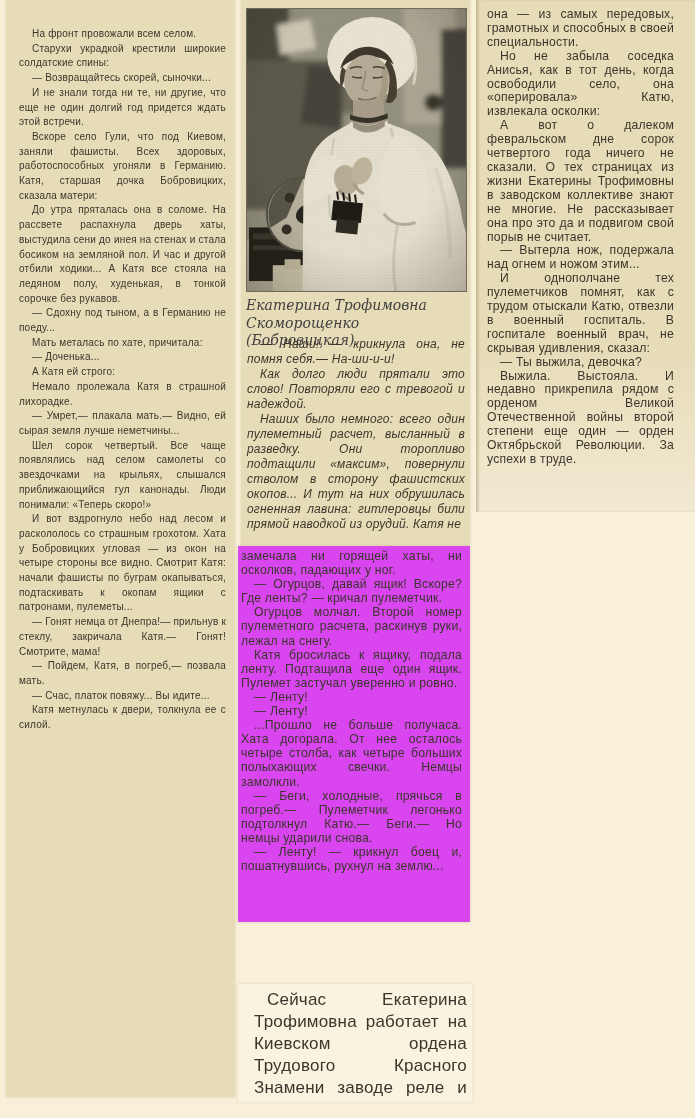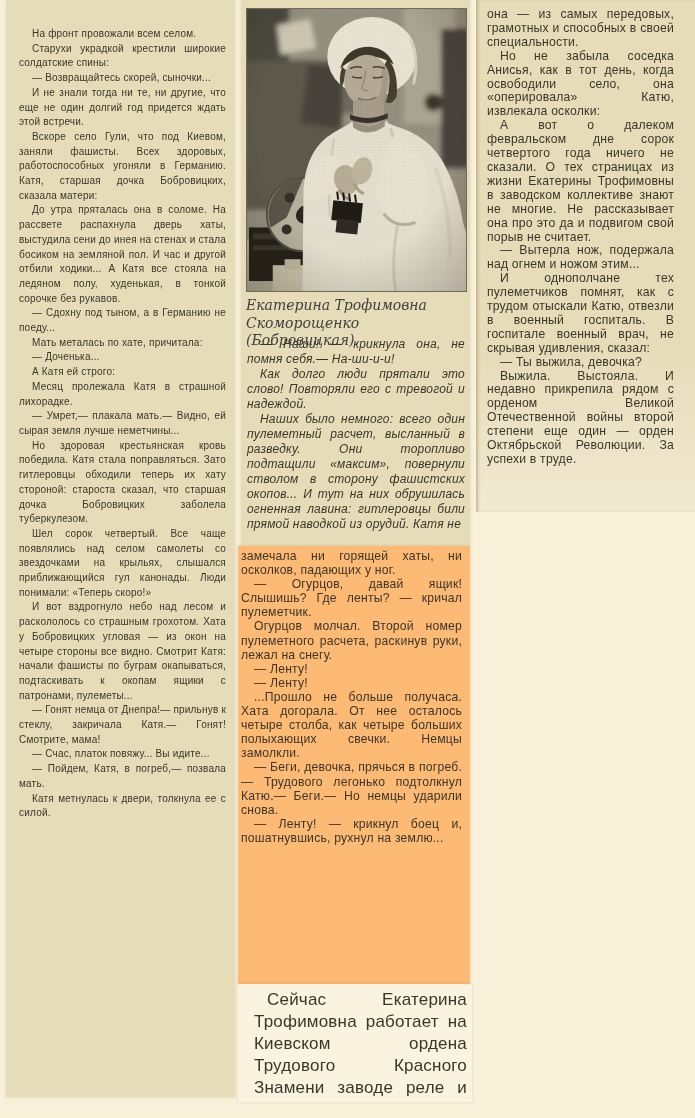--- a/index.html
+++ b/index.html
@@ -9,21 +9,21 @@
     font-family:"Liberation Sans","DejaVu Sans",sans-serif;
     color:#3a362b;
   }
   .clip { position:absolute; background:#e7dcb8; overflow:hidden;
           box-shadow:0 0 3px rgba(110,90,50,.18); }
   .col1 { left:6px; top:0; width:229px; height:1097px; }
   .col1 .text { position:absolute; top:27px; left:13px; right:9px; }
   .col2 { left:241px; top:0; width:229px; height:546px; }
   .col2 .text { position:absolute; top:337px; left:6px; width:218px;
                 line-height:15px; font-size:12px;font-style:italic; }
-  .lightbox { left:238px; top:546px; width:232px; height:438px; background:#fdba74; }
+  .lightbox { left:238px; top:546px; width:232px; height:376px; background:#d946ef; }
   .lightbox .text { position:absolute; top:3px; left:3px; width:221px;
                     line-height:14.1px; font-size:12.2px; }
   .footerbox { left:238px; top:984px; width:234px; height:118px; background:#f9f3e0; }
   .footerbox .text { position:absolute; top:5px; left:16px; width:213px;
                      line-height:22px; font-size:17px; }
   .col3 { left:476px; top:0; width:219px; height:512px;
           background:linear-gradient(#e7dcb8 68%, #f1e9d2);
           box-shadow:inset 3px 0 3px -1px rgba(120,100,60,.35); }
   .col3 .text { position:absolute; top:8px; left:11px; right:21px;
                 line-height:13.9px; font-size:12.2px; }
@@ -50,28 +50,27 @@
         <p>На фронт провожали всем селом.</p>
         <p>Старухи украдкой крестили широкие солдатские спины:</p>
         <p>— Возвращайтесь скорей, сыночки...</p>
         <p>И не знали тогда ни те, ни другие, что еще не один долгий год придется ждать этой встречи.</p>
         <p>Вскоре село Гули, что под Киевом, заняли фашисты. Всех здоровых, работоспособных угоняли в Германию. Катя, старшая дочка Бобровицких, сказала матери:</p>
         <p>До утра пряталась она в соломе. На рассвете распахнула дверь хаты, выстудила сени до инея на стенах и стала босиком на земляной пол. И час и другой отбили ходики... А Катя все стояла на ледяном полу, худенькая, в тонкой сорочке без рукавов.</p>
         <p>— Сдохну под тыном, а в Германию не поеду...</p>
         <p>Мать металась по хате, причитала:</p>
         <p>— Доченька...</p>
         <p>А Катя ей строго:</p>
-        <p>Месяц пролежала Катя в страшной лихорадке.</p>
+        <p>Немало пролежала Катя в страшной лихорадке.</p>
         <p>— Умрет,— плакала мать.— Видно, ей сырая земля лучше неметчины...</p>
-        <p>Но здоровая крестьянская кровь победила. Катя стала поправляться. Зато гитлеровцы обходили теперь их хату стороной: староста сказал, что старшая дочка Бобровицких заболела туберкулезом.</p>
         <p>Шел сорок четвертый. Все чаще появлялись над селом самолеты со звездочками на крыльях, слышался приближающийся гул канонады. Люди понимали: «Теперь скоро!»</p>
         <p>И вот вздрогнуло небо над лесом и раскололось со страшным грохотом. Хата у Бобровицких угловая — из окон на четыре стороны все видно. Смотрит Катя: начали фашисты по буграм окапываться, подтаскивать к окопам ящики с патронами, пулеметы...</p>
         <p>— Гонят немца от Днепра!— прильнув к стеклу, закричала Катя.— Гонят! Смотрите, мама!</p>
+        <p>— Пойдем, Катя, в погреб,— позвала мать.</p>
         <p>— Счас, платок повяжу... Вы идите...</p>
-        <p>— Пойдем, Катя, в погреб,— позвала мать.</p>
         <p>Катя метнулась к двери, толкнула ее с силой.</p>
       </div>
   </section>
 
   <section class="clip col2">
     <figure class="photo">
       <svg viewBox="0 0 221 284" preserveAspectRatio="none">
         <defs>
           <filter id="b3">
               <feGaussianBlur stdDeviation="2.6"></feGaussianBlur>
@@ -158,26 +157,27 @@
     <div class="text">
         <p>— Наши! — крикнула она, не помня себя.— На-ши-и-и!</p>
         <p>Как долго люди прятали это слово! Повторяли его с тревогой и надеждой.</p>
         <p>Наших было немного: всего один пулеметный расчет, высланный в разведку. Они торопливо подтащили «максим», повернули стволом в сторону фашистских окопов... И тут на них обрушилась огненная лавина: гитлеровцы били прямой наводкой из орудий. Катя не</p>
       </div>
   </section>
 
   <section class="clip lightbox">
     <div class="text">
         <p class="cont">замечала ни горящей хаты, ни осколков, падающих у ног.</p>
-        <p>— Огурцов, давай ящик! Слышишь? Где ленты? — кричал пулеметчик.</p>
+        <p>— Огурцов, давай ящик! Вскоре? Где ленты? — кричал пулеметчик.</p>
         <p>Огурцов молчал. Второй номер пулеметного расчета, раскинув руки, лежал на снегу.</p>
+        <p>Катя бросилась к ящику, подала ленту. Подтащила еще один ящик. Пулемет застучал уверенно и ровно.</p>
         <p>— Ленту!</p>
         <p>— Ленту!</p>
         <p>...Прошло не больше получаса. Хата догорала. От нее осталось четыре столба, как четыре больших полыхающих свечки. Немцы замолкли.</p>
-        <p>— Беги, девочка, прячься в погреб.— Трудового легонько подтолкнул Катю.— Беги.— Но немцы ударили снова.</p>
+        <p>— Беги, холодные, прячься в погреб.— Пулеметчик легонько подтолкнул Катю.— Беги.— Но немцы ударили снова.</p>
         <p>— Ленту! — крикнул боец и, пошатнувшись, рухнул на землю...</p>
       </div>
   </section>
 
   <section class="clip footerbox">
     <div class="text">
         <p>Сейчас Екатерина Трофимовна работает на Киевском ордена Трудового Красного Знамени заводе реле и автоматики имени 50-летия СССР намотчицей. Немало хороших слов услышала я на заводе о Скоморощенко. Говорили мне, что</p>
       </div>
   </section>
 

